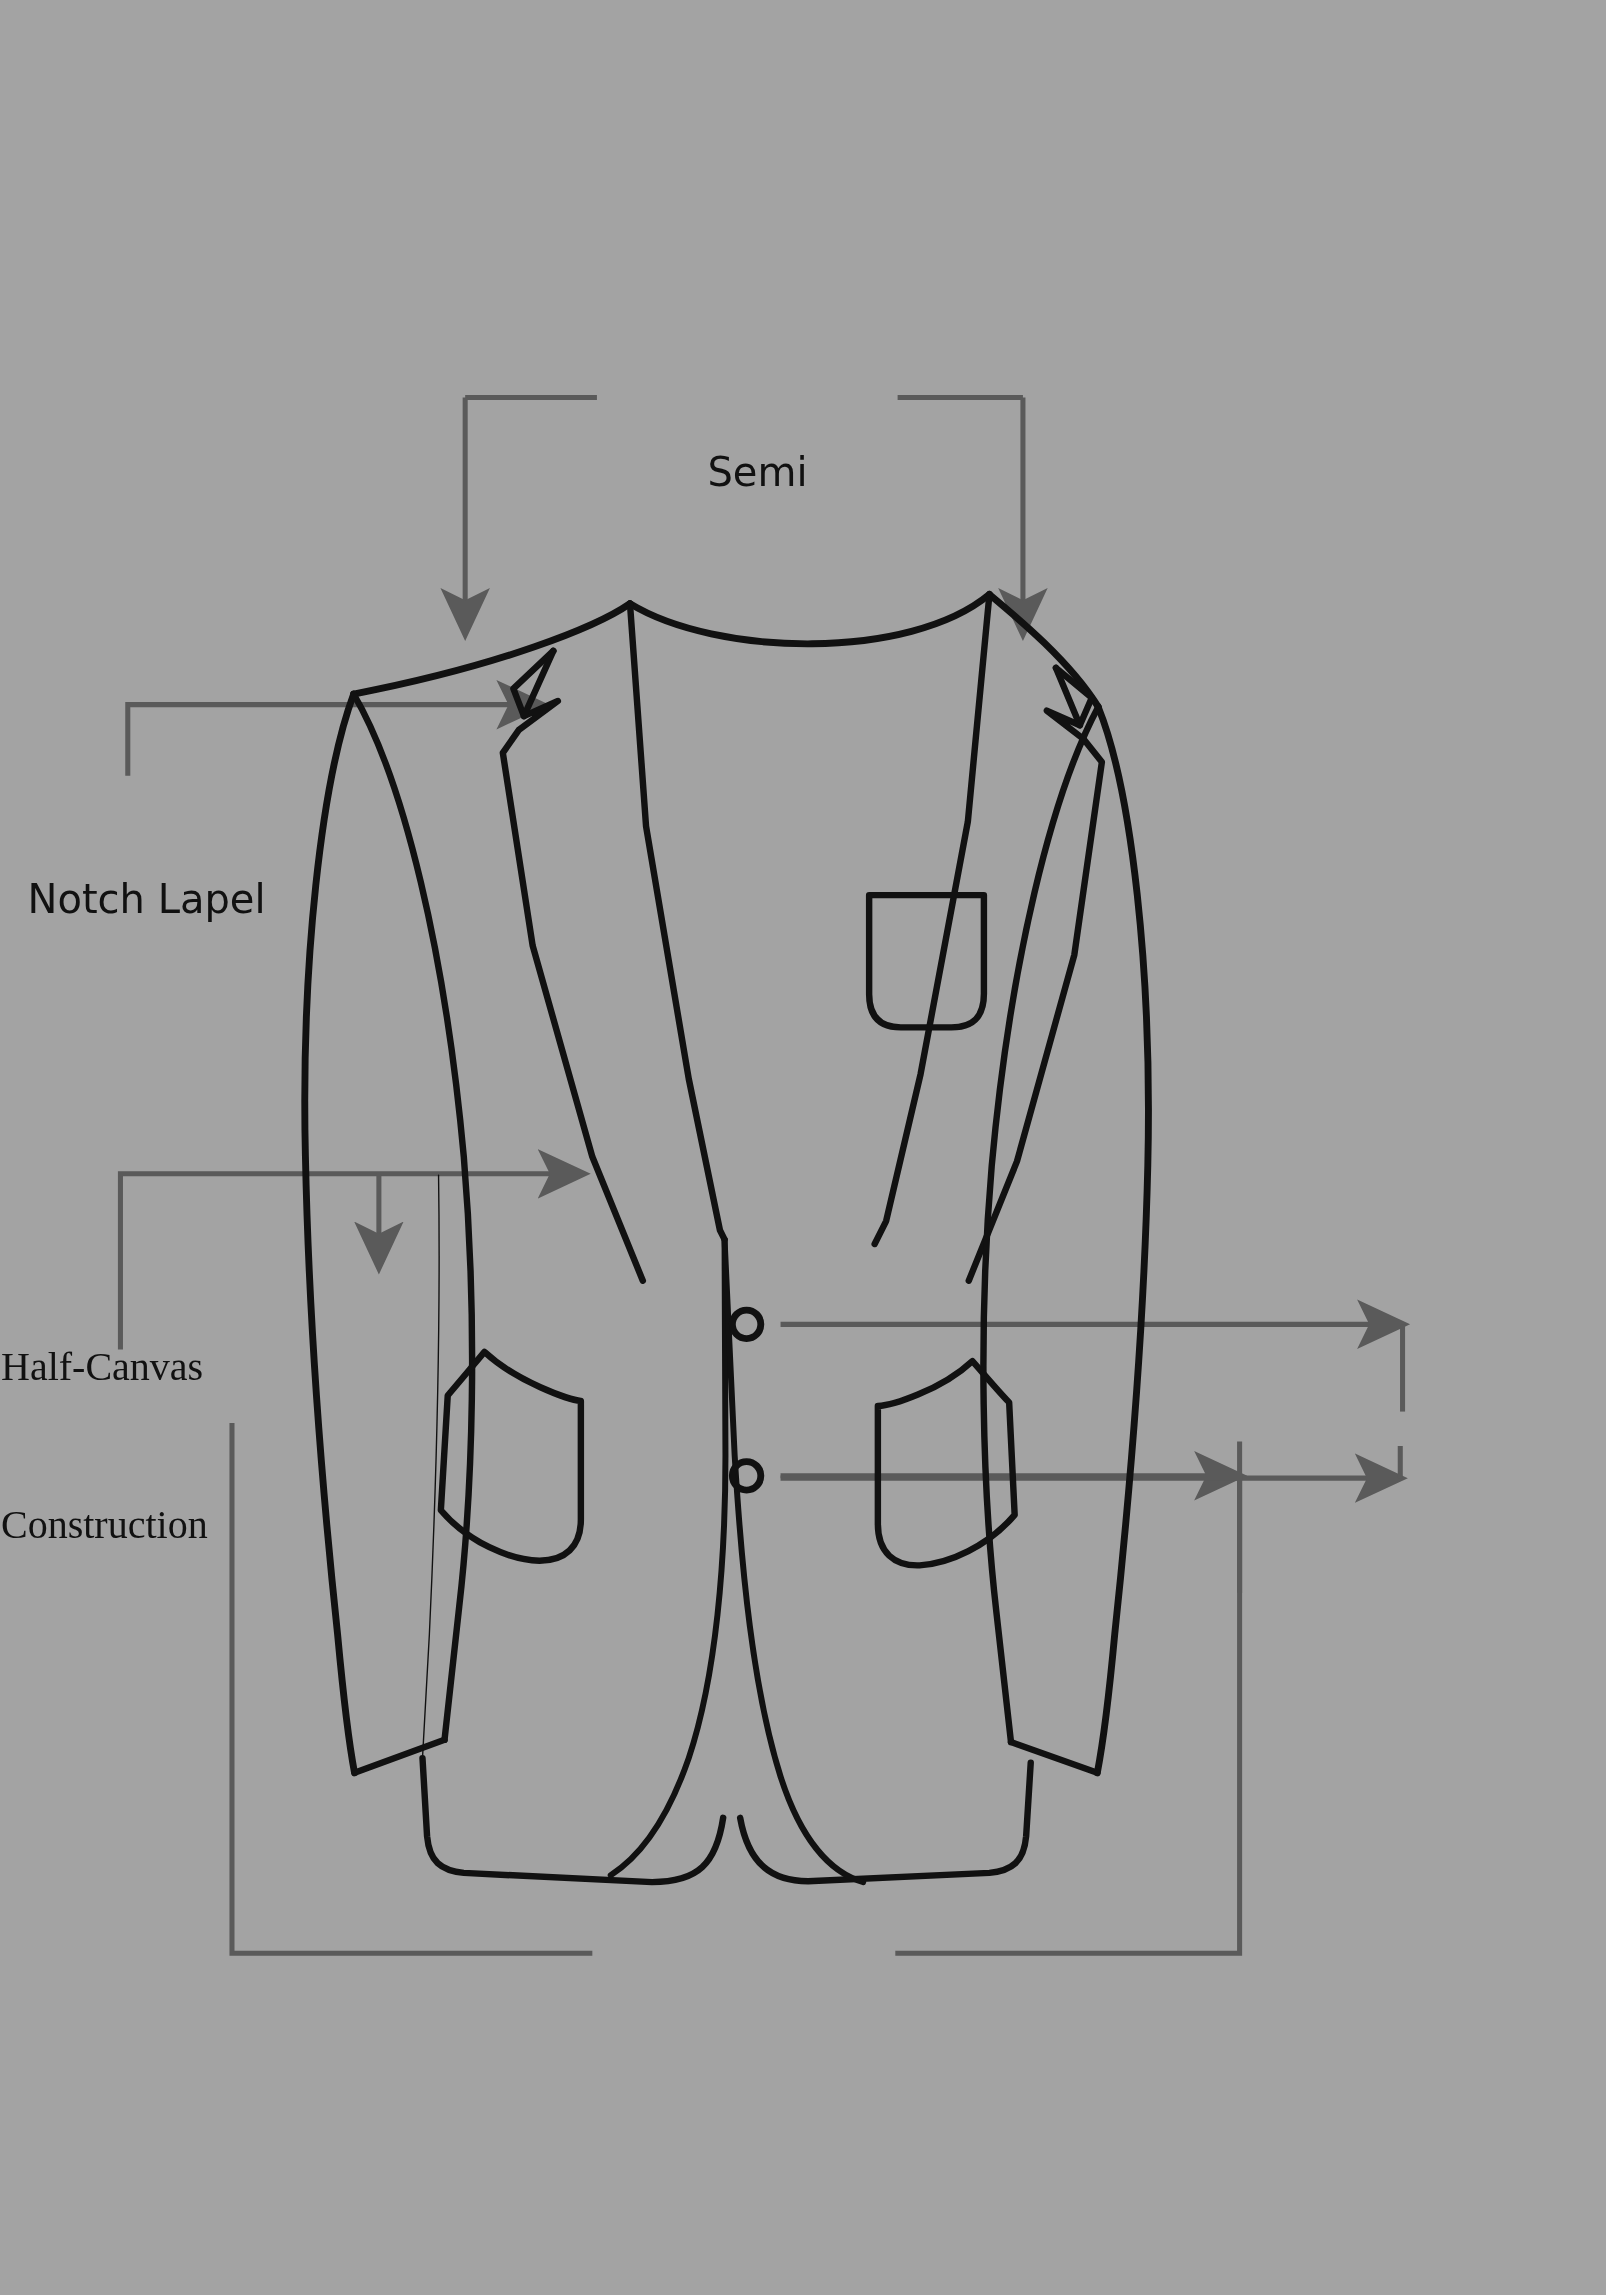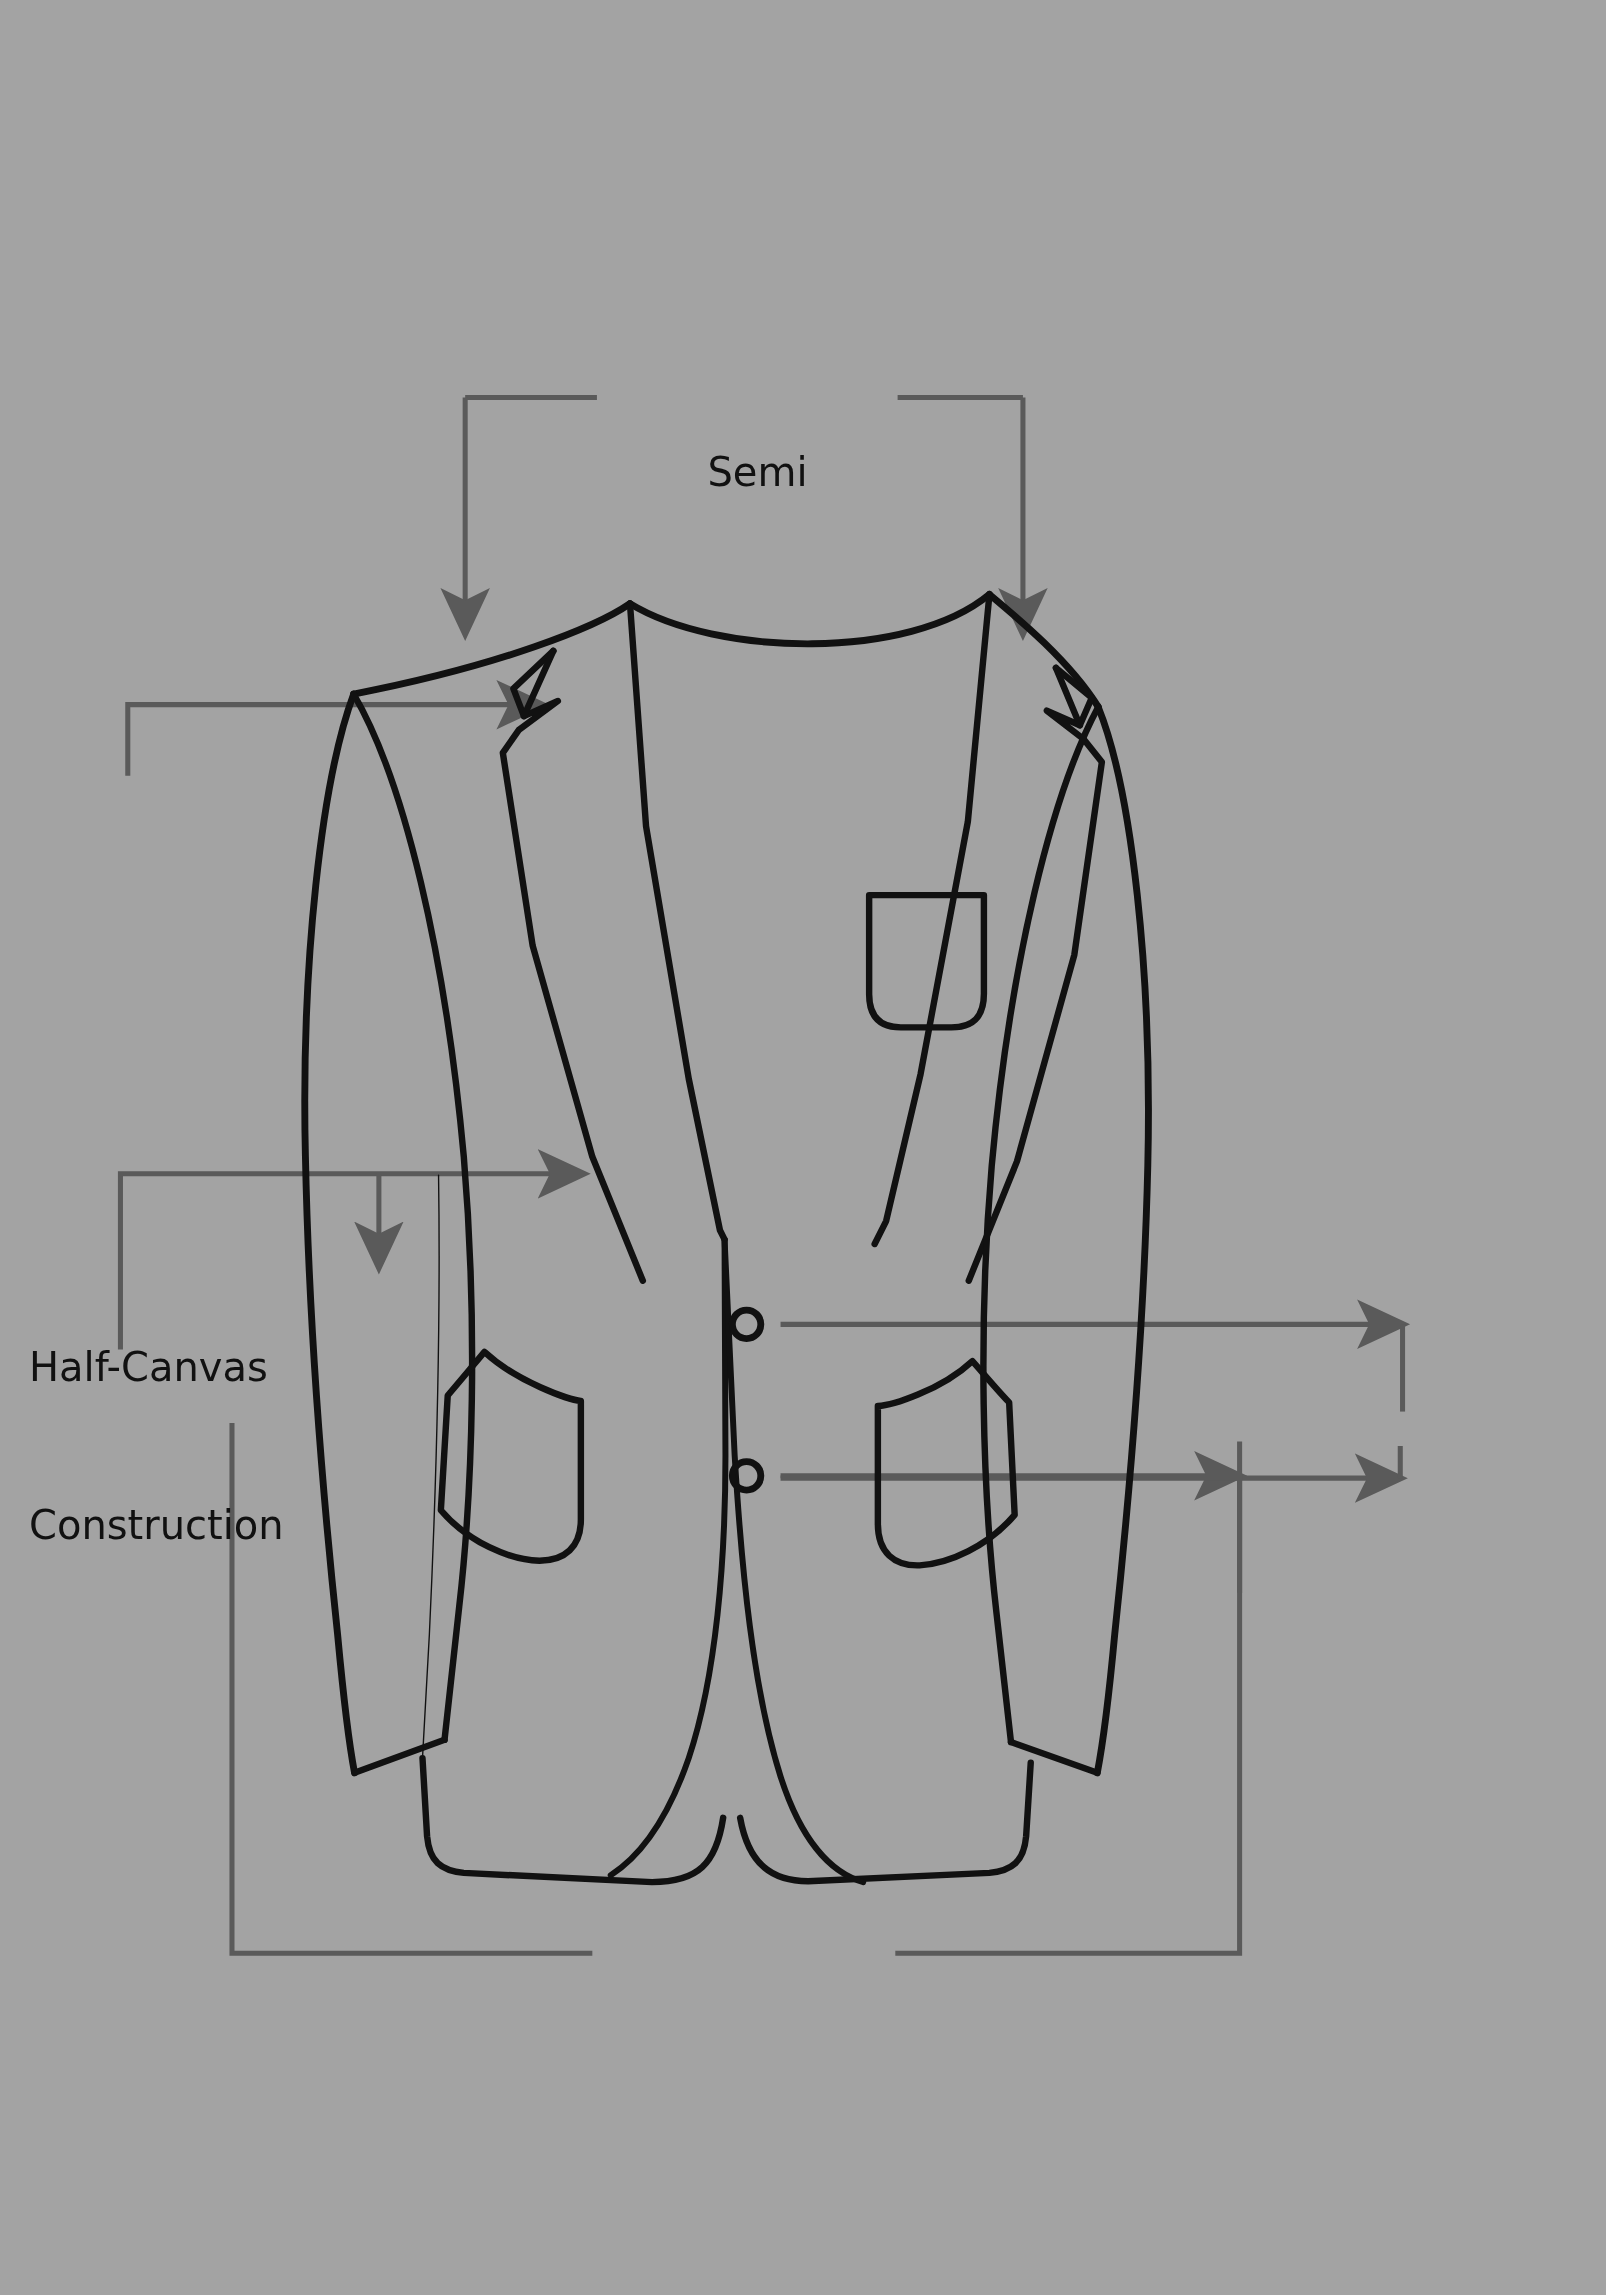--- a/index.html
+++ b/index.html
@@ -29,21 +29,21 @@
     font-size: 40px;
     line-height: 1.32;
     white-space: pre;
     letter-spacing: 0px;
   }
   .lbl.c  { text-align: center; }
   .lbl.l  { text-align: left; }
 
   #label-semi-padded-shoulders { left: 528px; top: 340px;  width: 459px; }
   #label-notch-lapel           { left: 27.5px;   top: 767px; width: 275px;  }
-  #label-half-canvas           { left: 29px;   top: 1235px; width: 285px;  }
+  #label-half-canvas           { left: 1px;   top: 1235px; width: 285px; font-family: Liberation Serif, serif;  }
   #label-two-button            { left: 1350px; top: 1322px; width: 257px;  }
   #label-patch-pockets         { left: 514px; top: 1928px; width: 367px;  }
 </style>
 </head>
 <body>
 
 <div id="stage">
 
   <svg id="diagram-svg" viewBox="0 0 3500 5250">
     <defs>
@@ -156,20 +156,23 @@
 
       <circle cx="1626" cy="2885" r="31" stroke-width="15"></circle>
       <circle cx="1626" cy="3215" r="31" stroke-width="15"></circle>
     </g>
   </svg>
 
   <div class="lbl c" id="label-semi-padded-shoulders">
     <div>Semi</div>
   </div>
 
+  <div class="lbl l" id="label-notch-lapel">
+    <div>Notch Lapel</div>
+  </div>
 
   <div class="lbl l" id="label-half-canvas">
     <div>Half-Canvas</div>
     <div>Construction</div>
   </div>
 
 
 
 </div>
 

